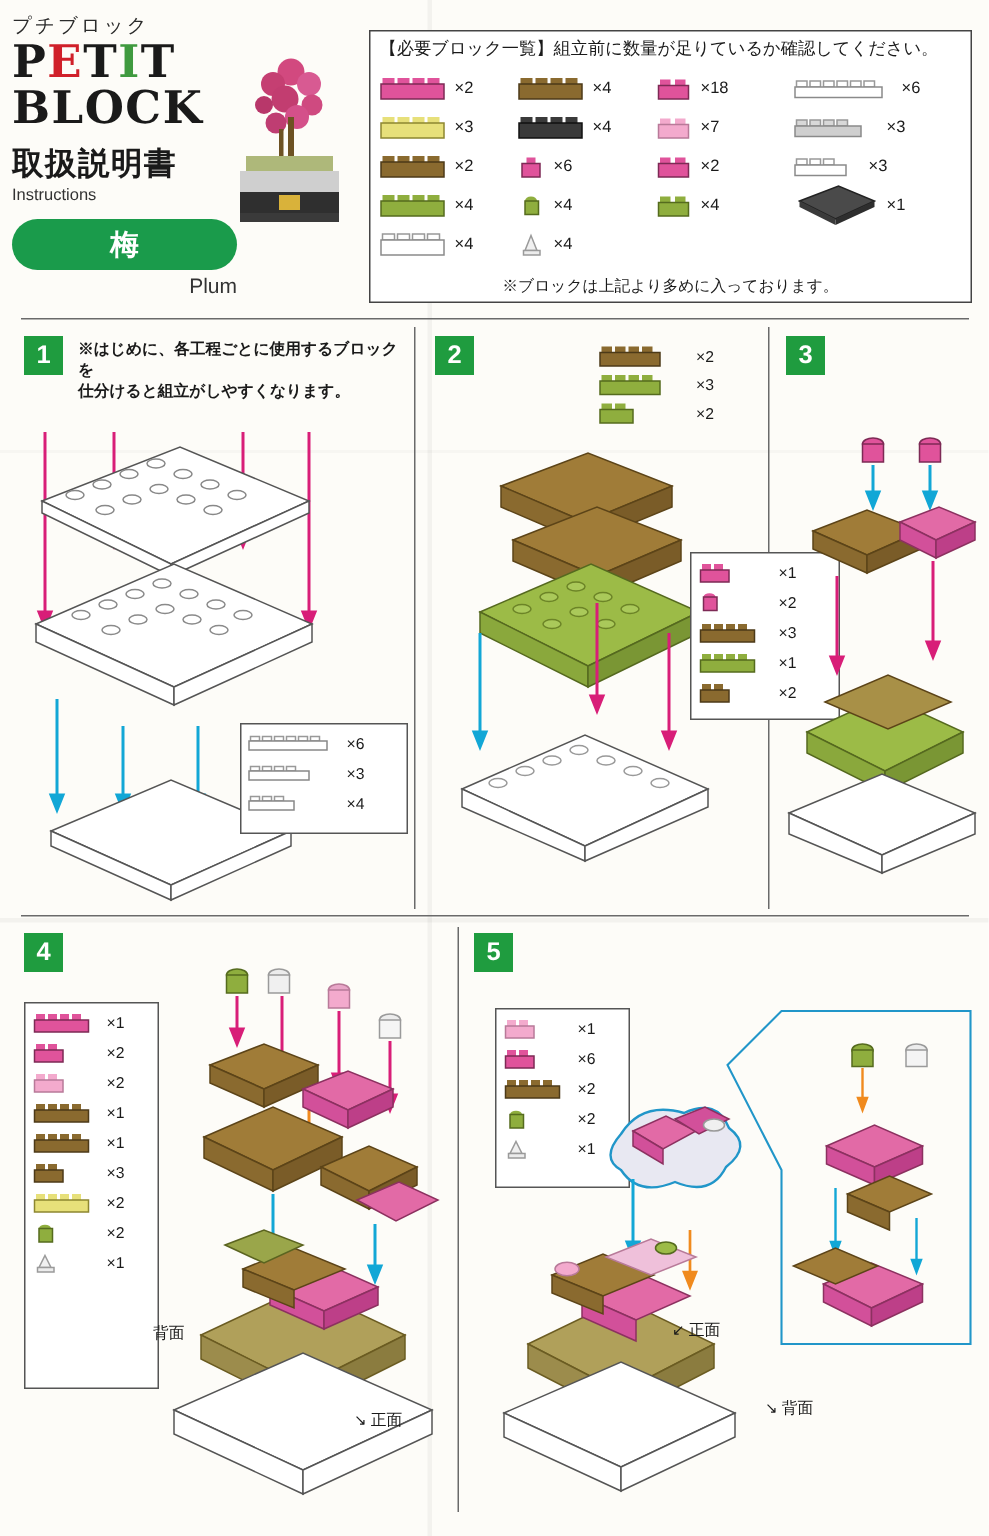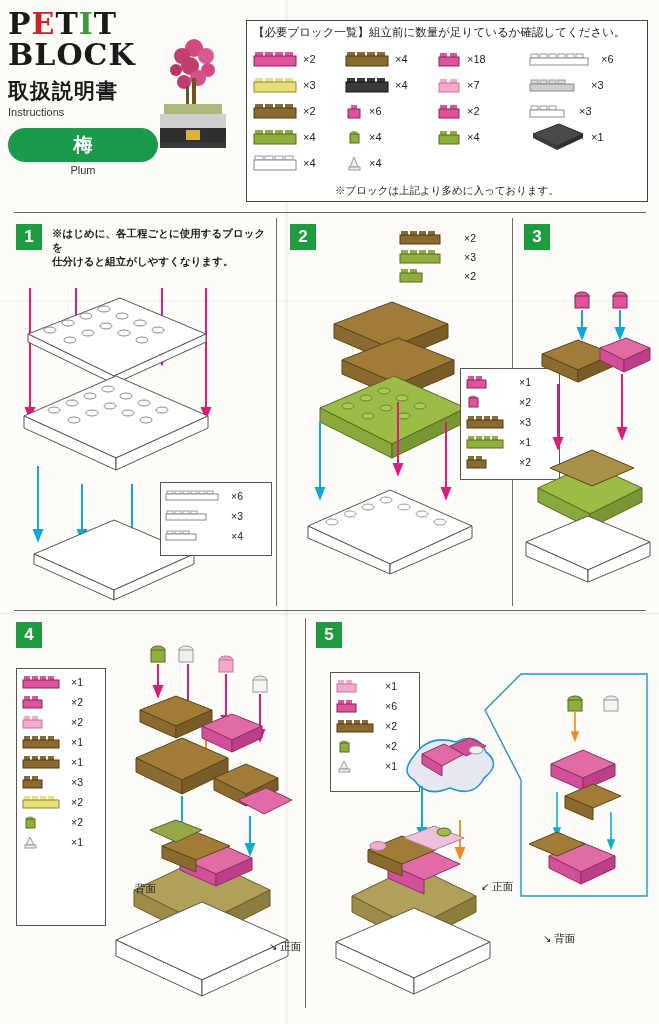--- a/index.html
+++ b/index.html
@@ -70,22 +70,22 @@
     background: #1a9b4b;
     color: #fff;
     display: flex;
     align-items: center;
     justify-content: center;
     font-size: 19px;
     font-weight: bold;
   }
   .model-en {
     width: 150px;
-    text-align: center;
-    font-size: 11px;
+    text-align: right;
+    font-size: 14px;
     color: #333;
     margin-top: 2px;
   }
 
   
   .hero {
     position: absolute;
     left: 146px; top: 26px;
     width: 96px; height: 140px;
   }
@@ -167,37 +167,37 @@
     align-items: center;
     gap: 4px;
     height: 19px;
   }
   .mini-row .cnt { font-size: 10.5px; }
 
   .label {
     position: absolute;
     font-size: 10.5px;
     white-space: nowrap;
-    margin-left: 33px;
   }
   .arrowtxt { font-size: 10px; }
 
   svg { display: block; overflow: visible; }
   .diagram { position: absolute; }
 </style>
 </head>
 <body>
 
 <div class="page">
 
   <div class="fold v1"></div>
   <div class="fold h1"></div>
   <div class="fold h2"></div>
 
   <div class="header">
+    <div class="brand-kana">プチブロック</div>
     <div class="brand-main">
       <span class="l">P</span><span class="l red">E</span><span class="l">T</span><span class="l green">I</span><span class="l">T</span>
     </div>
     <div class="brand-main">BLOCK</div>
     <div class="brand-sub">取扱説明書</div>
     <div class="brand-sub-en">Instructions</div>
     <div class="model-pill">梅</div>
     <div class="model-en">Plum</div>
   </div>
 

